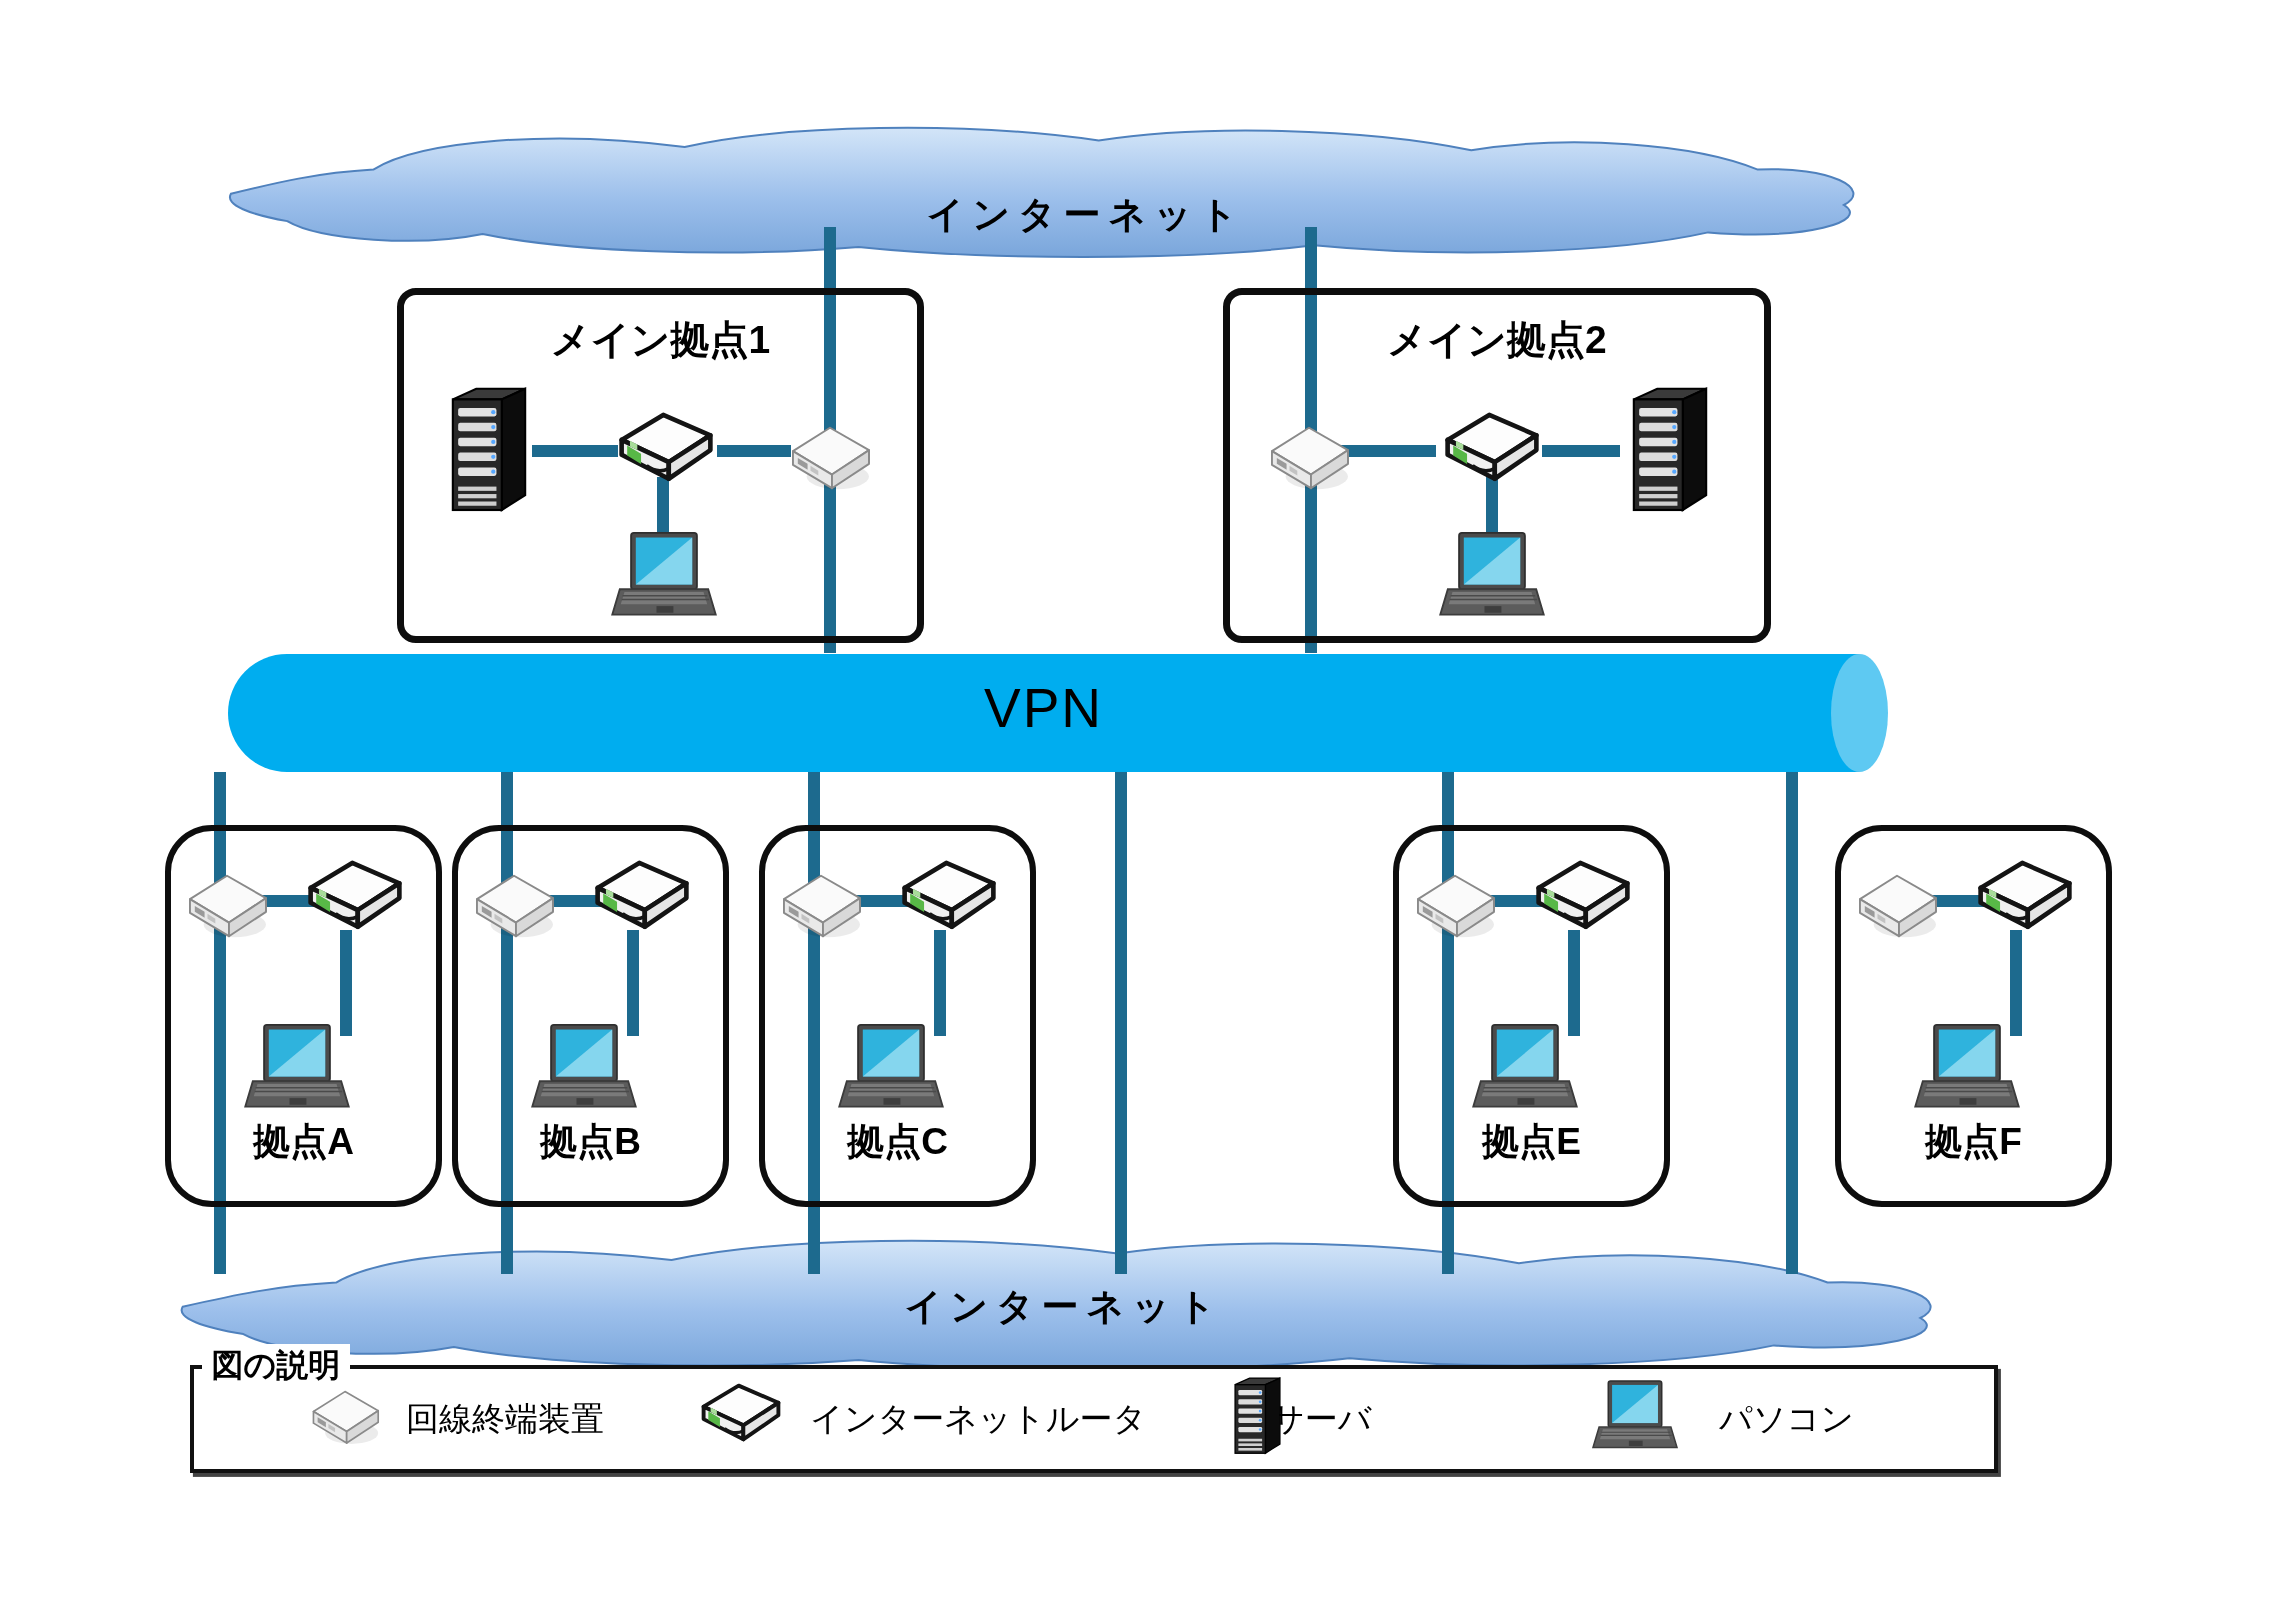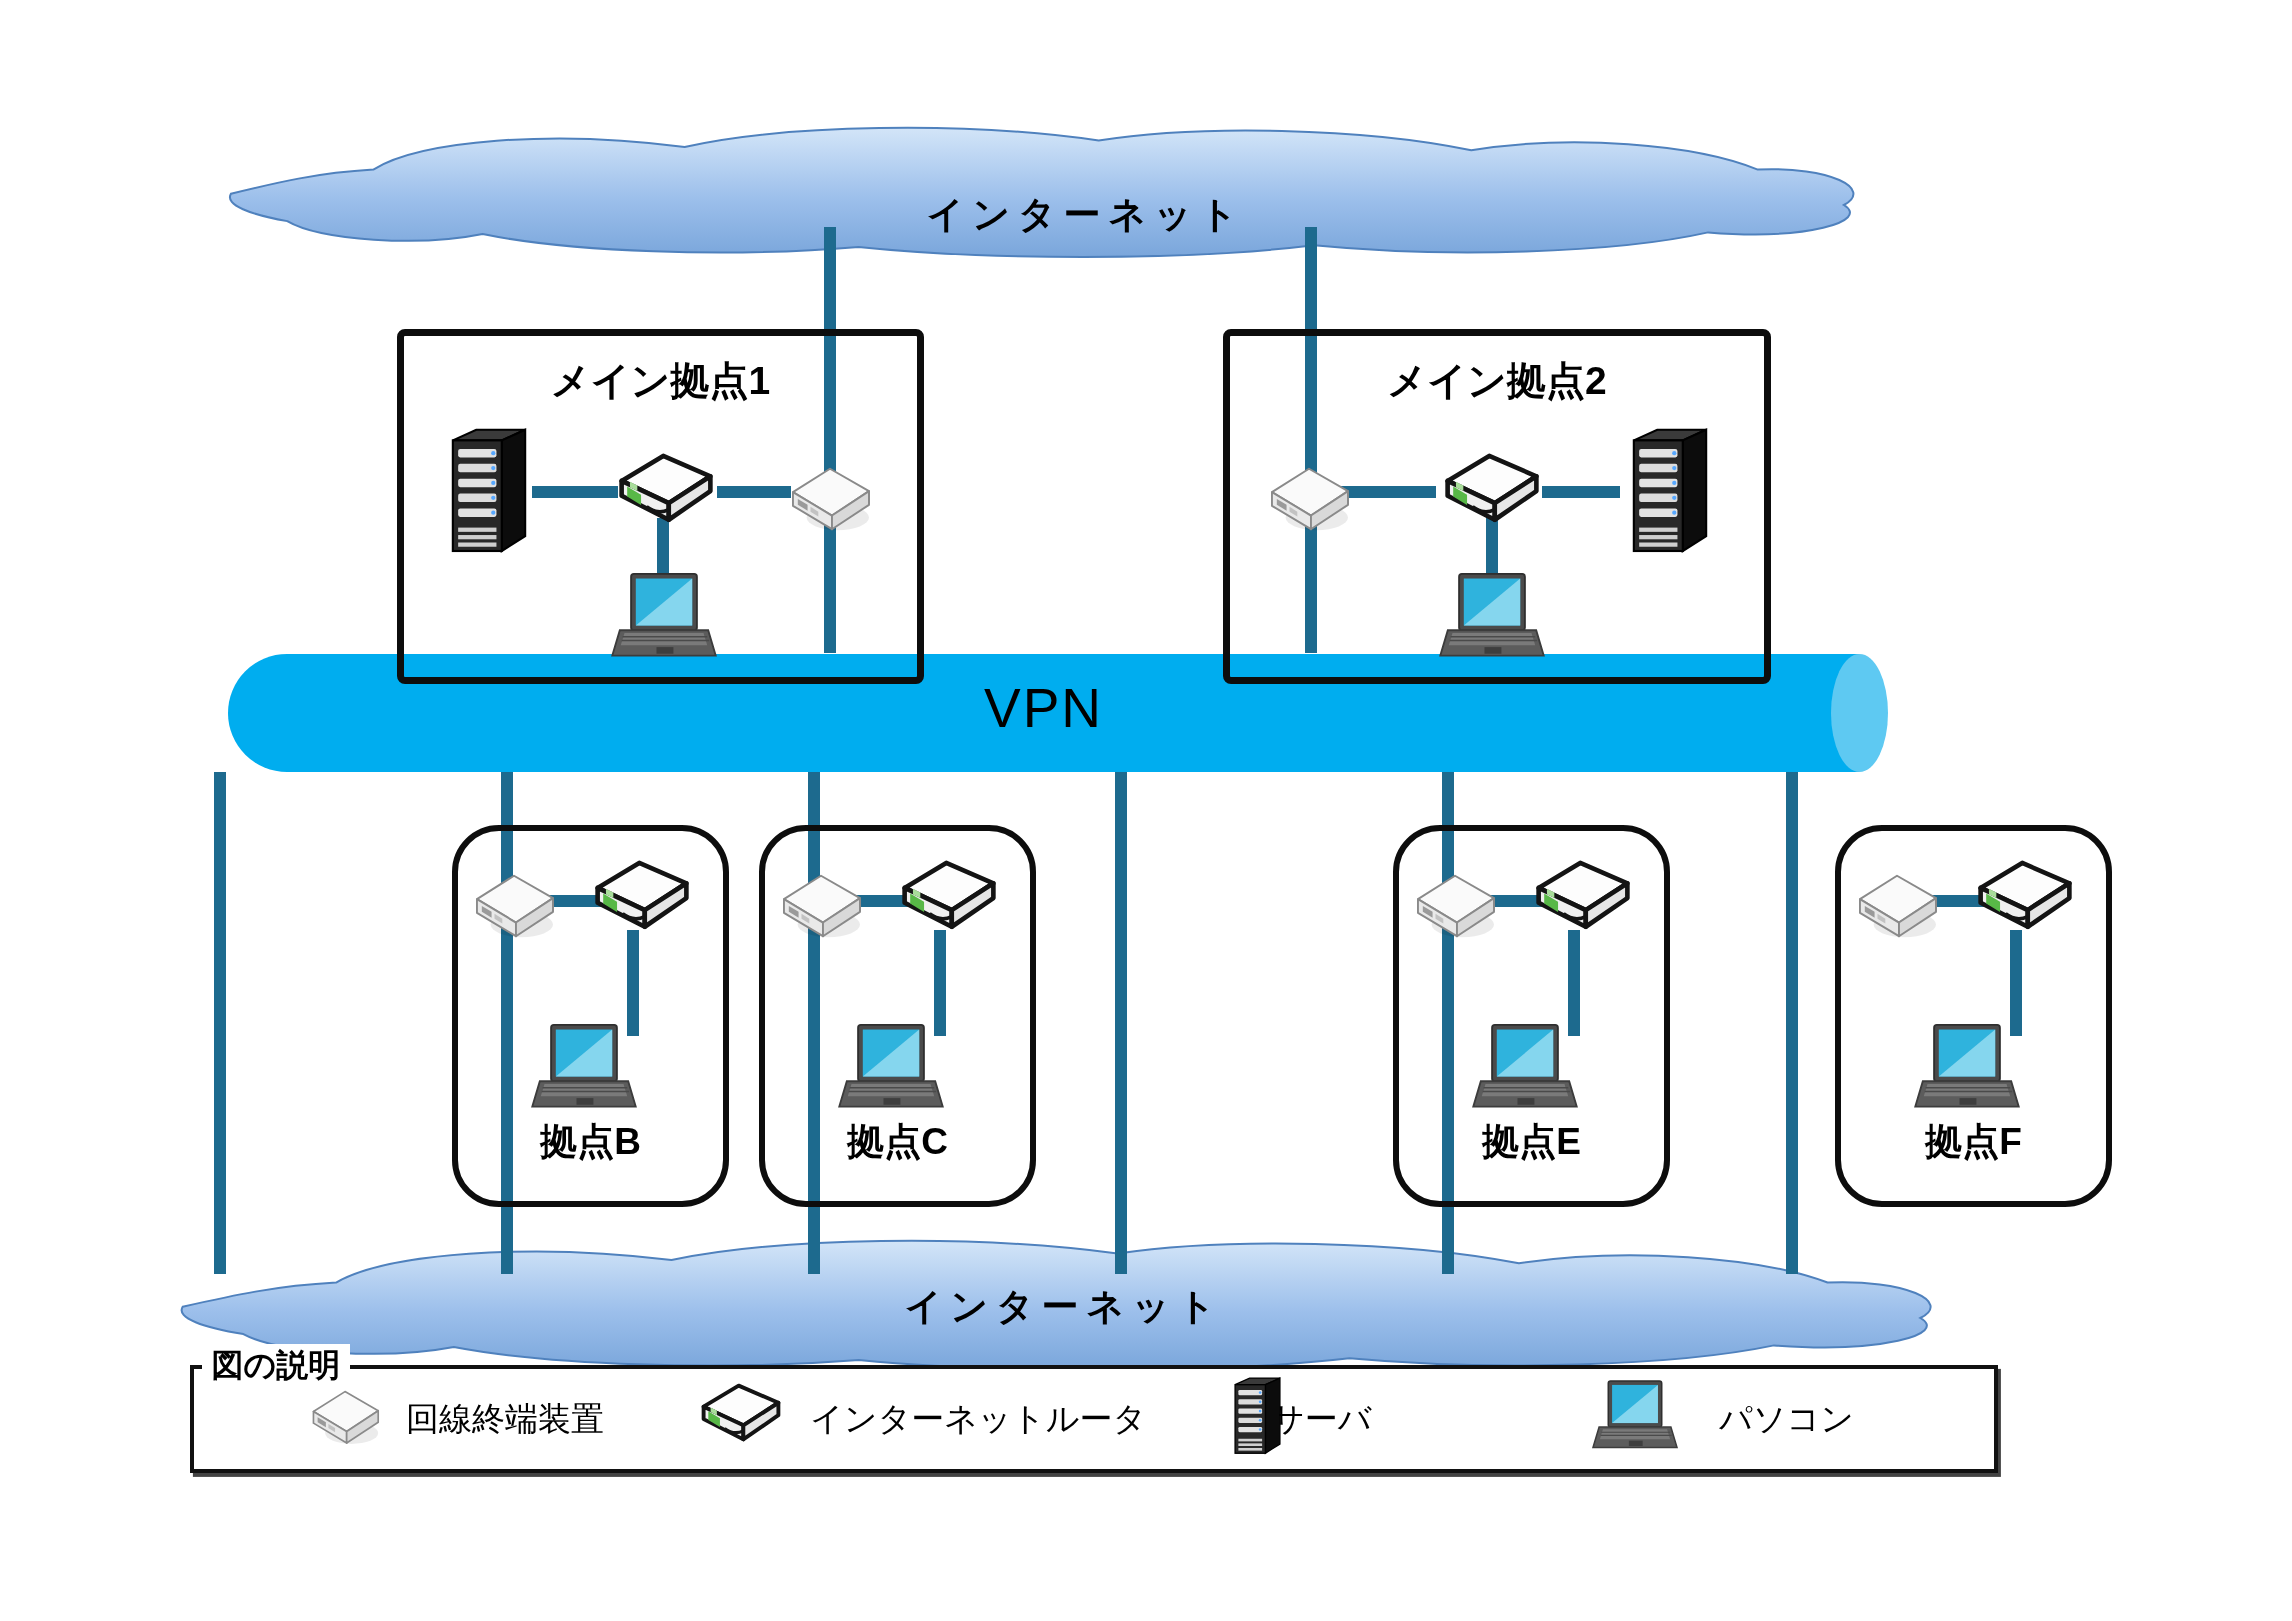--- a/index.html
+++ b/index.html
@@ -4,21 +4,21 @@
 <style>
   html,body{margin:0;padding:0;background:#fff;}
   body{font-family:"Liberation Sans","DejaVu Sans",sans-serif;color:#000;}
   #canvas{position:relative;width:2293px;height:1621px;background:#fff;overflow:hidden;}
 
   .cloud-svg{position:absolute;display:block;}
   .cloud-label{position:absolute;text-align:center;font-weight:bold;font-size:37px;letter-spacing:7.8px;z-index:3;}
 
   .vline,.hline{position:absolute;background:var(--line,#1d6a8e);z-index:1;}
 
-  .site-box{position:absolute;border:7.8px solid var(--box-border,#0d0d0d);border-radius:8px;background:transparent;z-index:2;margin-top:41px;}
+  .site-box{position:absolute;border:7.8px solid var(--box-border,#0d0d0d);border-radius:19px;background:transparent;z-index:2;}
   .branch-box{position:absolute;border:6.9px solid var(--box-border,#0d0d0d);border-radius:47px;background:transparent;z-index:2;}
   .site-title{text-align:center;font-weight:bold;font-size:39px;margin-top:17.6px;position:relative;z-index:2;}
   .branch-label{position:absolute;left:0;width:100%;top:286px;text-align:center;font-weight:bold;font-size:37px;z-index:2;}
 
   .dev{position:absolute;z-index:2;}
 
   .vpn-body{position:absolute;left:228px;top:654px;width:1631px;height:118px;background:var(--vpn-body,#00ADEF);border-radius:59px 0 0 59px;z-index:0;}
   .vpn-cap{position:absolute;left:1831px;top:654px;width:57px;height:118px;background:var(--vpn-cap,#5ec9f2);border-radius:50%;z-index:0;}
   .vpn-label{position:absolute;left:228px;top:676px;width:1631px;text-align:center;font-weight:normal;font-size:55px;z-index:3;letter-spacing:2px;}
 
@@ -149,20 +149,34 @@
     <svg class="dev" style="left:391px;top:88px;width:98px;height:137px" viewBox="0 0 100 140" width="98" height="137">
         <use href="#sym-server"></use>
       </svg>
     <svg class="dev" style="left:204px;top:235px;width:116px;height:94px" viewBox="0 0 118 96" width="116" height="94">
         <use href="#sym-laptop"></use>
       </svg>
   </div>
 
   <div class="vpn-label">VPN</div>
 
+  <div class="branch-box" style="left:165px;top:825px;width:265px;height:370px">
+    <div class="hline" style="left:86px;top:64px;width:69px;height:11.8px"></div>
+    <div class="vline" style="left:169px;top:99px;width:11.8px;height:106px"></div>
+    <svg class="dev" style="left:6.9px;top:35px;width:98px;height:78px" viewBox="0 0 100 80" width="98" height="78">
+        <use href="#sym-modem"></use>
+      </svg>
+    <svg class="dev" style="left:133px;top:23.5px;width:102px;height:88px" viewBox="0 0 104 90" width="102" height="88">
+        <use href="#sym-router"></use>
+      </svg>
+    <svg class="dev" style="left:68px;top:191px;width:116px;height:94px" viewBox="0 0 118 96" width="116" height="94">
+        <use href="#sym-laptop"></use>
+      </svg>
+    <div class="branch-label">拠点A</div>
+  </div>
 
   <div class="branch-box" style="left:452px;top:825px;width:265px;height:370px">
     <div class="hline" style="left:86px;top:64px;width:69px;height:11.8px"></div>
     <div class="vline" style="left:169px;top:99px;width:11.8px;height:106px"></div>
     <svg class="dev" style="left:6.9px;top:35px;width:98px;height:78px" viewBox="0 0 100 80" width="98" height="78">
         <use href="#sym-modem"></use>
       </svg>
     <svg class="dev" style="left:133px;top:23.5px;width:102px;height:88px" viewBox="0 0 104 90" width="102" height="88">
         <use href="#sym-router"></use>
       </svg>

